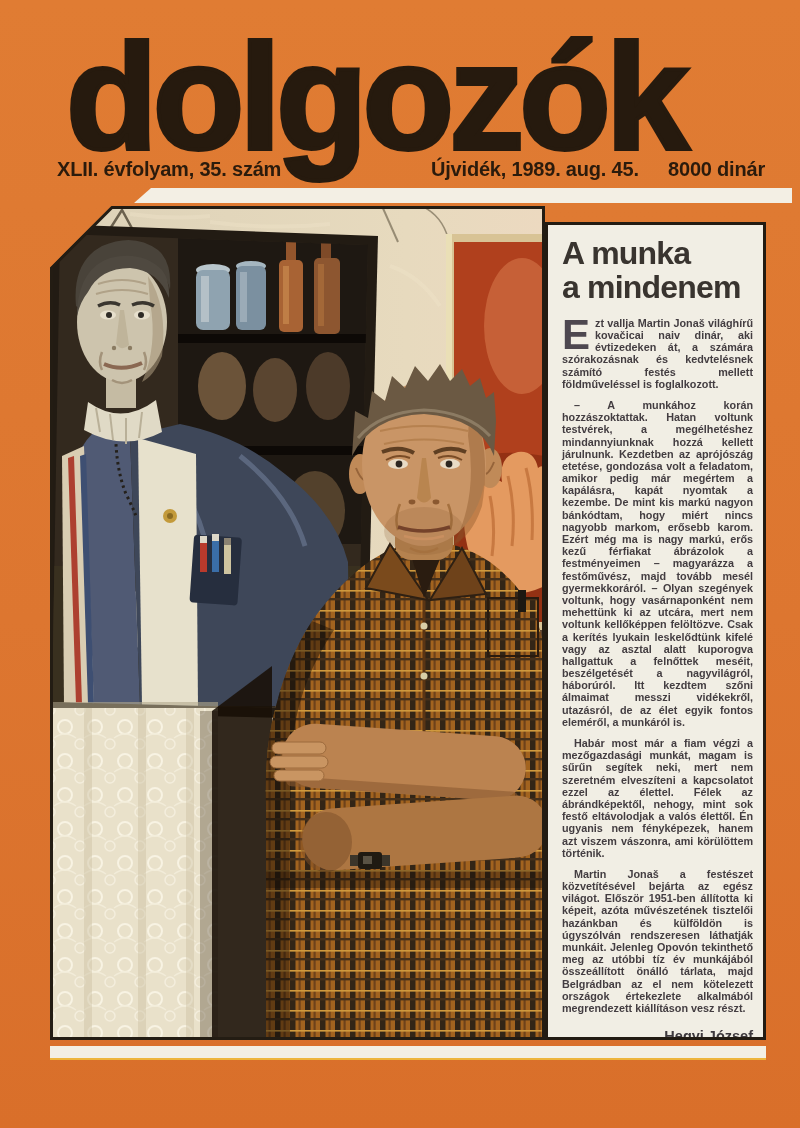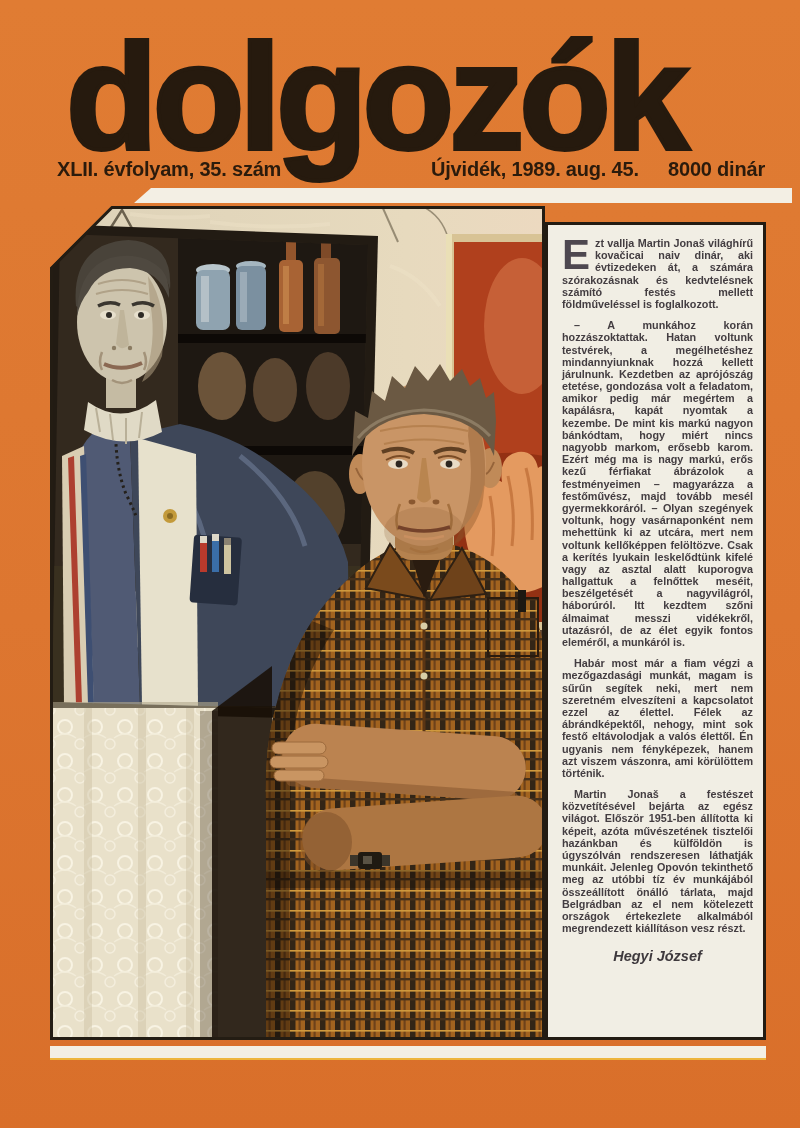--- a/index.html
+++ b/index.html
@@ -50,22 +50,22 @@
   .article p{
     margin:0 0 9px 0;font-size:10.8px;font-weight:bold;line-height:1.13;
     text-align:justify;color:#433d41;text-indent:12px;
   }
   .article p.lead{text-indent:0;}
   .dropcap{
     float:left;font-size:42px;line-height:33px;font-weight:bold;
     padding:1px 5px 0 0;color:#4e4850;
   }
   .byline{
-    margin-top:14px;text-align:center;font-size:14.5px;font-weight:bold;
-    font-style:italic;color:#3e393d;
+    margin-top:14px;text-align:right;font-size:14.5px;font-weight:bold;
+    color:#3e393d;
   }
 </style>
 </head>
 <body>
 
 <div class="page">
 
   <header>
     <h1 class="masthead-title">dolgozók</h1>
     <div class="infoline">
@@ -267,20 +267,21 @@
           <rect x="313" y="650" width="9" height="8" fill="#5a5244"></rect>
           <rect x="216" y="664" width="279" height="18" fill="#140c05" opacity="0.35"></rect>
         </g>
       </g>
 
       <path d="M62,1.5 L493.5,1.5 L493.5,832.5 L1.5,832.5 L1.5,62 Z" fill="none" stroke="#231c13" stroke-width="3"></path>
     </svg>
   </figure>
 
   <section class="article">
+    <h2 class="headline"><span>A munka</span><br><span>a mindenem</span></h2>
     <p class="lead"><span class="dropcap">E</span><span>zt vallja Martin Jonaš világhírű kovačicai naiv dinár, aki évtizedeken át, a számára szórakozásnak és kedvtelésnek számító festés mellett földműveléssel is foglalkozott.</span></p>
     <p>– A munkához korán hozzászoktattak. Hatan voltunk testvérek, a megélhetéshez mindannyiunknak hozzá kellett járulnunk. Kezdetben az aprójószág etetése, gondozása volt a feladatom, amikor pedig már megértem a kapálásra, kapát nyomtak a kezembe. De mint kis markú nagyon bánkódtam, hogy miért nincs nagyobb markom, erősebb karom. Ezért még ma is nagy markú, erős kezű férfiakat ábrázolok a festményeimen – magyarázza a festőművész, majd tovább mesél gyermekkoráról. – Olyan szegények voltunk, hogy vasárnaponként nem mehettünk ki az utcára, mert nem voltunk kellőképpen felöltözve. Csak a kerítés lyukain leskelődtünk kifelé vagy az asztal alatt kuporogva hallgattuk a felnőttek meséit, beszélgetését a nagyvilágról, háborúról. Itt kezdtem szőni álmaimat messzi vidékekről, utazásról, de az élet egyik fontos eleméről, a munkáról is.</p>
     <p>Habár most már a fiam végzi a mezőgazdasági munkát, magam is sűrűn segítek neki, mert nem szeretném elveszíteni a kapcsolatot ezzel az élettel. Félek az ábrándképektől, nehogy, mint sok festő eltávolodjak a valós élettől. Én ugyanis nem fényképezek, hanem azt viszem vászonra, ami körülöttem történik.</p>
     <p>Martin Jonaš a festészet közvetítésével bejárta az egész világot. Először 1951-ben állította ki képeit, azóta művészetének tisztelői hazánkban és külföldön is úgyszólván rendszeresen láthatják munkáit. Jelenleg Opovón tekinthető meg az utóbbi tíz év munkájából összeállított önálló tárlata, majd Belgrádban az el nem kötelezett országok értekezlete alkalmából megrendezett kiállításon vesz részt.</p>
     <div class="byline">Hegyi József</div>
 
   </section>
 
   <div class="strip bottom"></div>
 </div>

